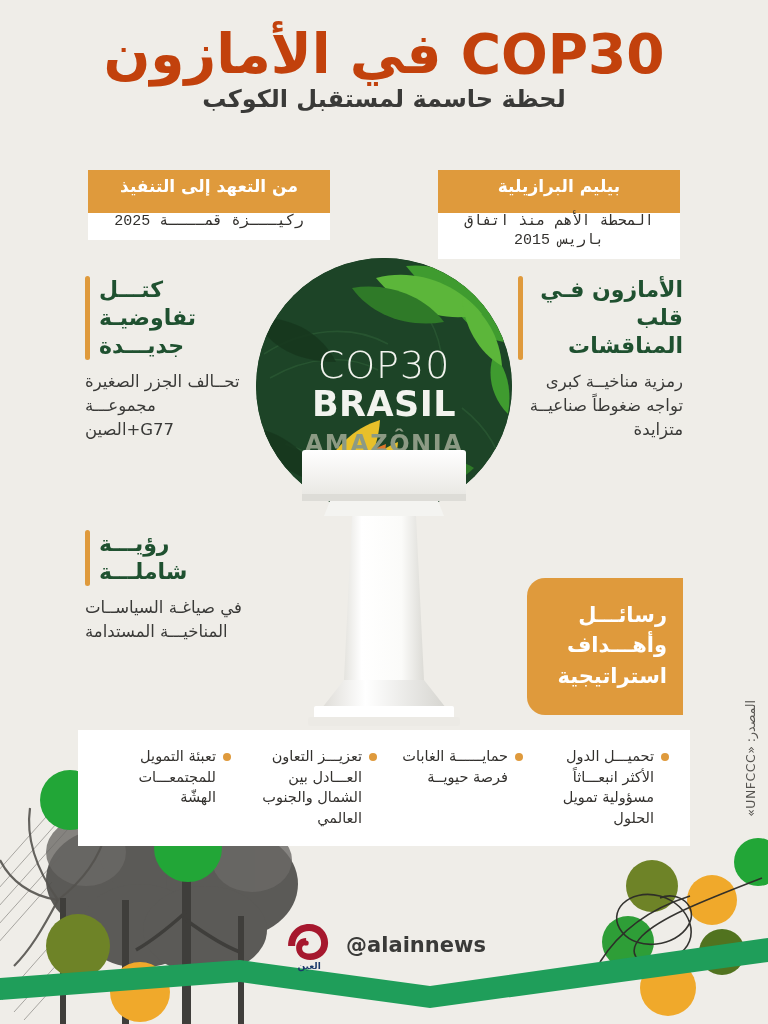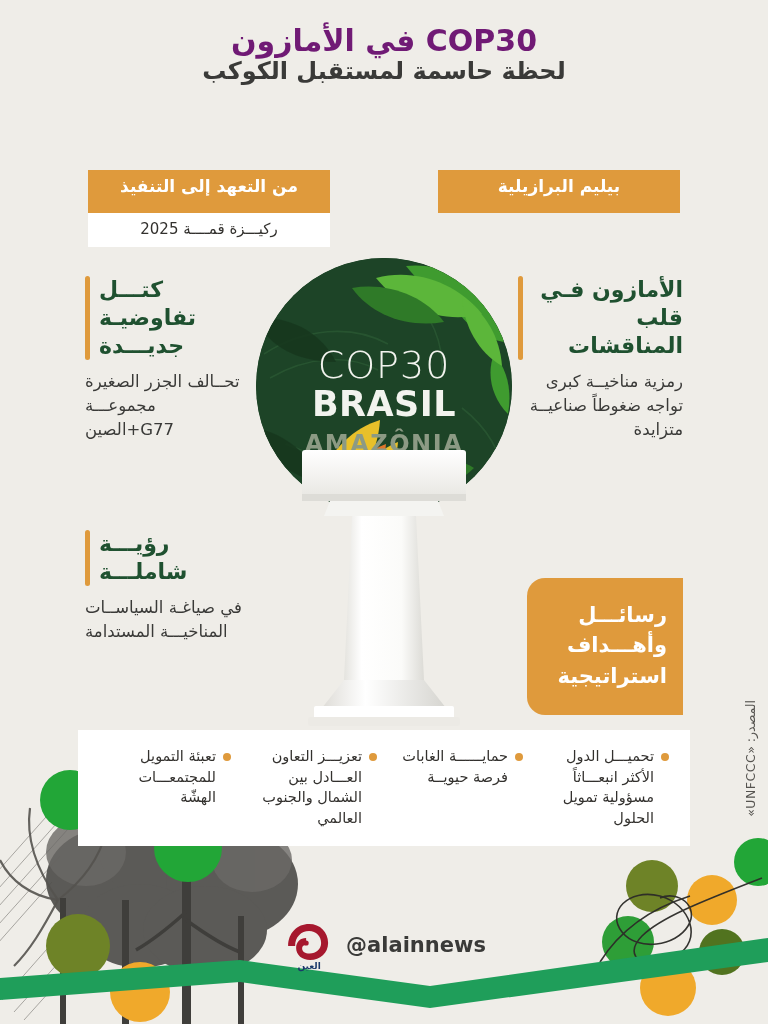--- a/index.html
+++ b/index.html
@@ -10,39 +10,39 @@
     overflow:hidden;position:relative;
   }
   #stage{position:relative;width:768px;height:1024px;overflow:hidden;background:#efede8;}
 
   
   .bg-layer{position:absolute;inset:0;pointer-events:none;}
 
   
   .header{position:absolute;top:24px;left:0;width:768px;text-align:center;}
   .title-main{
-    font-size:30px;font-weight:bold;color:#701a75;letter-spacing:0px;
+    font-size:55px;font-weight:bold;color:#c2410c;letter-spacing:0px;
     line-height:1.12;direction:rtl;
   }
   .title-sub{
     font-size:24px;font-weight:bold;color:#3a3a38;
     line-height:1.15;direction:rtl;
   }
 
   
   .badge{position:absolute;width:242px;}
   .badge-right{top:170px;right:88px;}
   .badge-left{top:170px;left:88px;}
   .badge-head{
     background:#df9a3c;color:#ffffff;font-weight:bold;font-size:17px;
     padding:6px 10px 17px;text-align:center;line-height:1.2;
   }
   .badge-body{
     background:#ffffff;color:#33312e;font-size:15px;
-    padding:7px 10px 8px;text-align:center;line-height:1.25;
+    padding:0 10px 8px;text-align:center;line-height:1.25;font-family:Liberation Mono, monospace;
   }
   .badge-left .badge-head,.badge-left .badge-body{text-align:center;}
 
   
   .section{position:absolute;width:165px;}
   .sec-head{
     display:flex;align-items:flex-start;justify-content:flex-start;
     gap:9px;direction:rtl;
   }
   .accent-bar{
@@ -237,20 +237,21 @@
     </g>
   </svg>
 
   <div class="header">
     <div class="title-main">COP30 في الأمازون</div>
     <div class="title-sub">لحظة حاسمة لمستقبل الكوكب</div>
   </div>
 
   <div class="badge badge-right">
     <div class="badge-head">بيليم البرازيلية</div>
+    <div class="badge-body">المحطة الأهم منذ اتفاق باريس 2015</div>
   </div>
   <div class="badge badge-left">
     <div class="badge-head">من التعهد إلى التنفيذ</div>
     <div class="badge-body">ركيـــزة قمــــة 2025</div>
   </div>
 
   <div class="emblem">
     <div class="emblem-circle">
       <svg width="256" height="256" viewBox="0 0 256 256">
         <circle cx="128" cy="128" r="128" fill="#1d4427"></circle>

